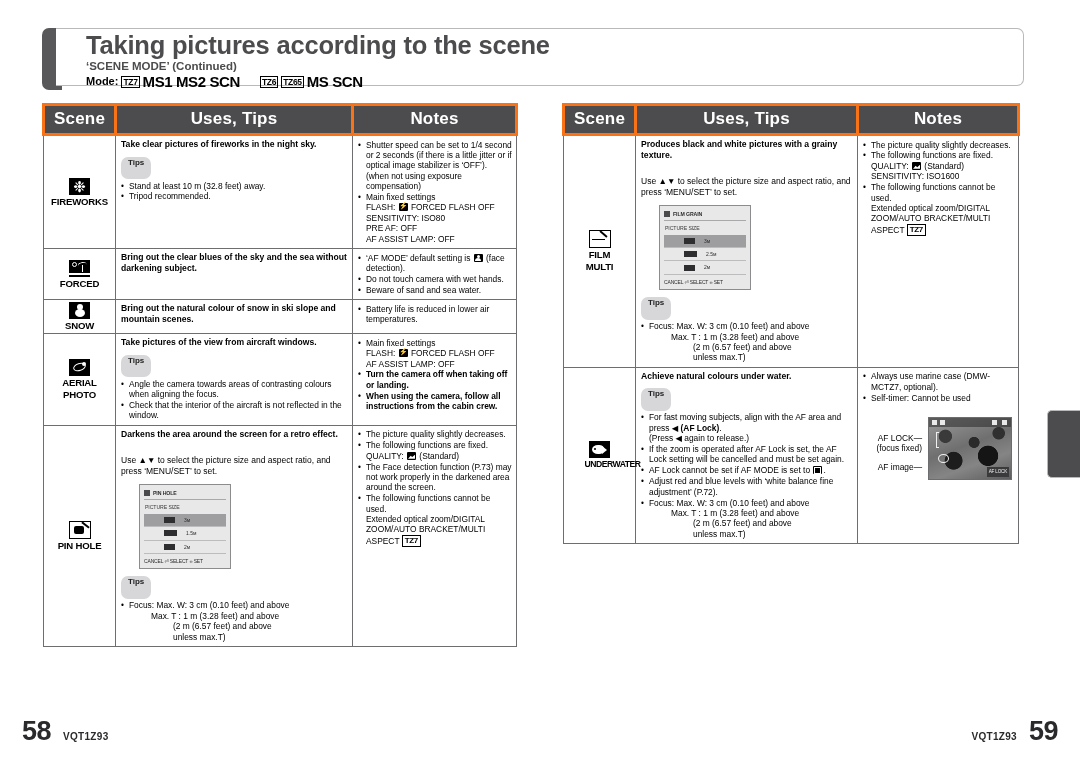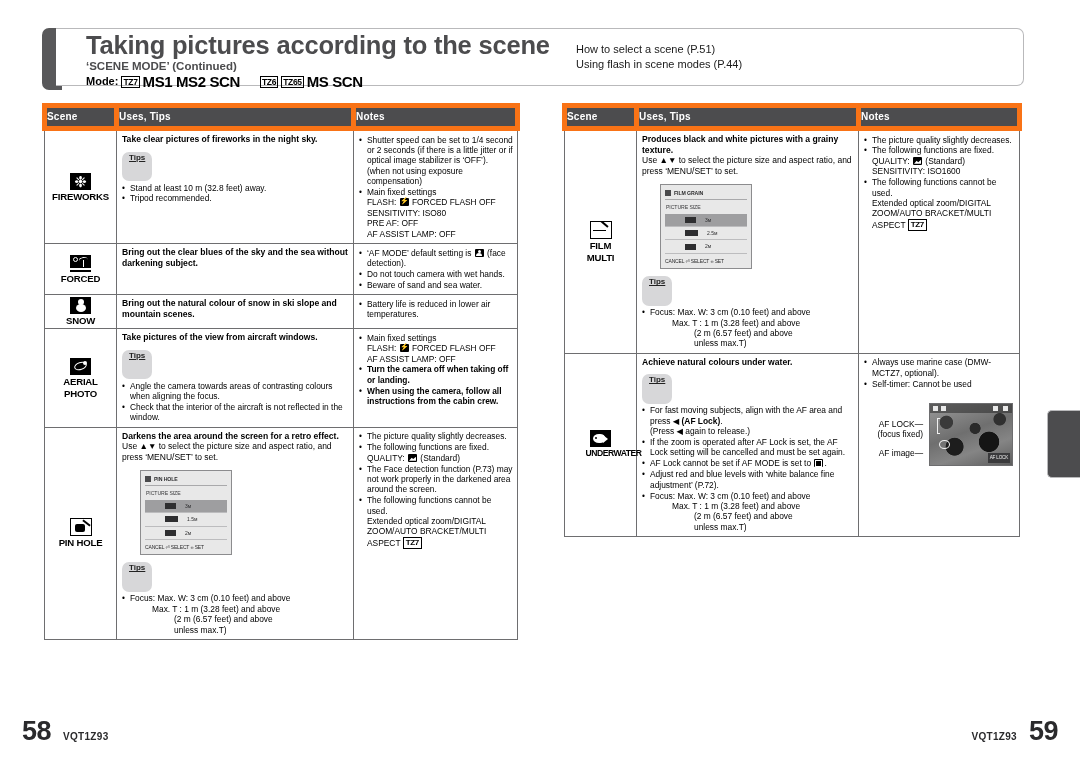--- a/index.html
+++ b/index.html
@@ -56,22 +56,22 @@
 
   
   .tbl {
     position: absolute; border-collapse: collapse; table-layout: fixed;
     font-size: 8.4px;
   }
   .tbl.left  { left: 42px;  top: 103px; width: 473px; }
   .tbl.right { left: 562px; top: 103px; width: 455px; }
 
   .tbl th {
-    background: #4c4c4e; color: #fff; font-size: 10px; font-weight: bold;
-    text-align: left; padding: 3px 0 4px; border: 5px solid #f97316;
+    background: #4c4c4e; color: #fff; font-size: 17px; font-weight: bold;
+    text-align: center; padding: 3px 0 4px; border: 3px solid #f97316;
     letter-spacing: 0.2px;
   }
   .tbl th.sep { border-left: 1px solid #ffffff; }
   .tbl td {
     border: 1px solid #6e6e70; vertical-align: top;
     padding: 3px 4px 4px 5px; font-size: 8.4px; line-height: 10.4px;
   }
   .tbl td.scene { text-align: center; vertical-align: middle; padding: 2px; }
 
   .tbl.left col.c1  { width: 72px; }
@@ -117,31 +117,31 @@
   
   .fg-line { position:absolute; left:2.5px; top:8px; width:13px; height:5px;
              border-top: 1.6px solid #000; }
   .fg-pen { position:absolute; right:1.5px; top:1.5px; width:9px; height:2px; background:#000; transform: rotate(40deg);}
   
   .fish-b { position:absolute; left:3px; top:4px; width:12px; height:9px; background:#fff; border-radius:50% 40% 40% 50%;}
   .fish-t { position:absolute; left:13px; top:5px; width:0; height:0;
             border-top:4px solid transparent; border-bottom:4px solid transparent; border-left:5px solid #fff;}
   .fish-e { position:absolute; left:5px; top:7px; width:2px; height:2px; background:#000; border-radius:50%;}
   .lead { font-weight: bold; font-size: 8.6px; line-height: 10.6px; }
-  .para { margin-top: 0; font-size: 8.5px; line-height: 10.8px; }
+  .para { margin-top: 16px; font-size: 8.5px; line-height: 10.8px; }
   .bl { display: flex; gap: 3px; font-size: 8.4px; line-height: 10.4px; margin-top: 0.5px;}
   .bl .dot { flex: 0 0 5px; }
   .bl .txt { flex: 1 1 auto; }
   .ind { padding-left: 8px; }
   .ind2 { padding-left: 30px; }
   .ind3 { padding-left: 52px; }
   .tips {
     display: inline-block; background: #d7d7d9; color: #222;
     border-radius: 7px; font-size: 8px; font-weight: bold;
-    padding: 1px 7px 18px; margin: 7px 0 1px; text-decoration: underline;
+    padding: 1px 7px 11px; margin: 7px 0 1px;
   }
   .nb { font-weight: bold; }
 
   
   .ic {
     display: inline-block; width: 9px; height: 8px; background: #000;
     vertical-align: -1px; position: relative; margin: 0 1px;
   }
   .ic.quality { border-radius: 1px; }
   .ic.quality::after { content:""; position:absolute; left:1px; top:3px; width:7px; height:4px;
@@ -246,24 +246,20 @@
         <div class="header-mode">
           <span class="modelbl">Mode:</span>
           <span class="tzbox">TZ7</span>
           <span class="modetxt">MS1 MS2 SCN</span>
           <span class="gap"></span>
           <span class="tzbox">TZ6</span>
           <span class="tzbox">TZ65</span>
           <span class="modetxt">MS SCN</span>
         </div>
       </div>
-      <div class="header-right">
-        <div>How to select a scene (P.51)</div>
-        <div>Using flash in scene modes (P.44)</div>
-      </div>
     </div>
   </div>
 
   <table class="tbl left">
     <colgroup>
         <col class="c1">
         <col class="c2">
         <col class="c3">
       </colgroup>
     <thead>

